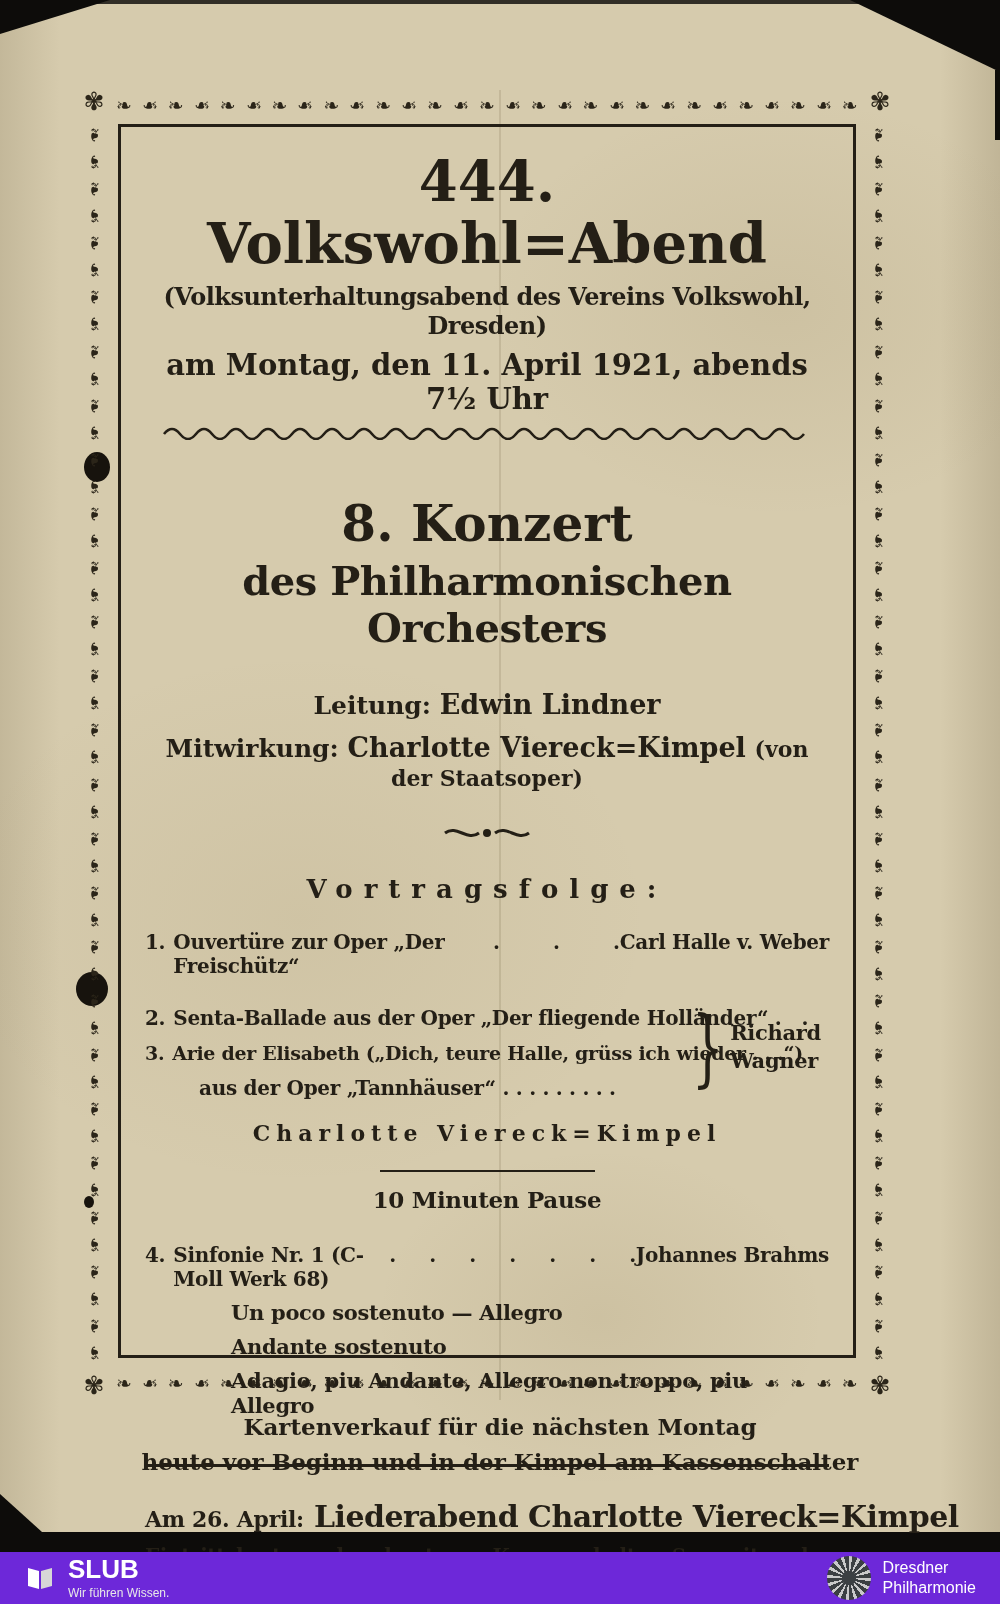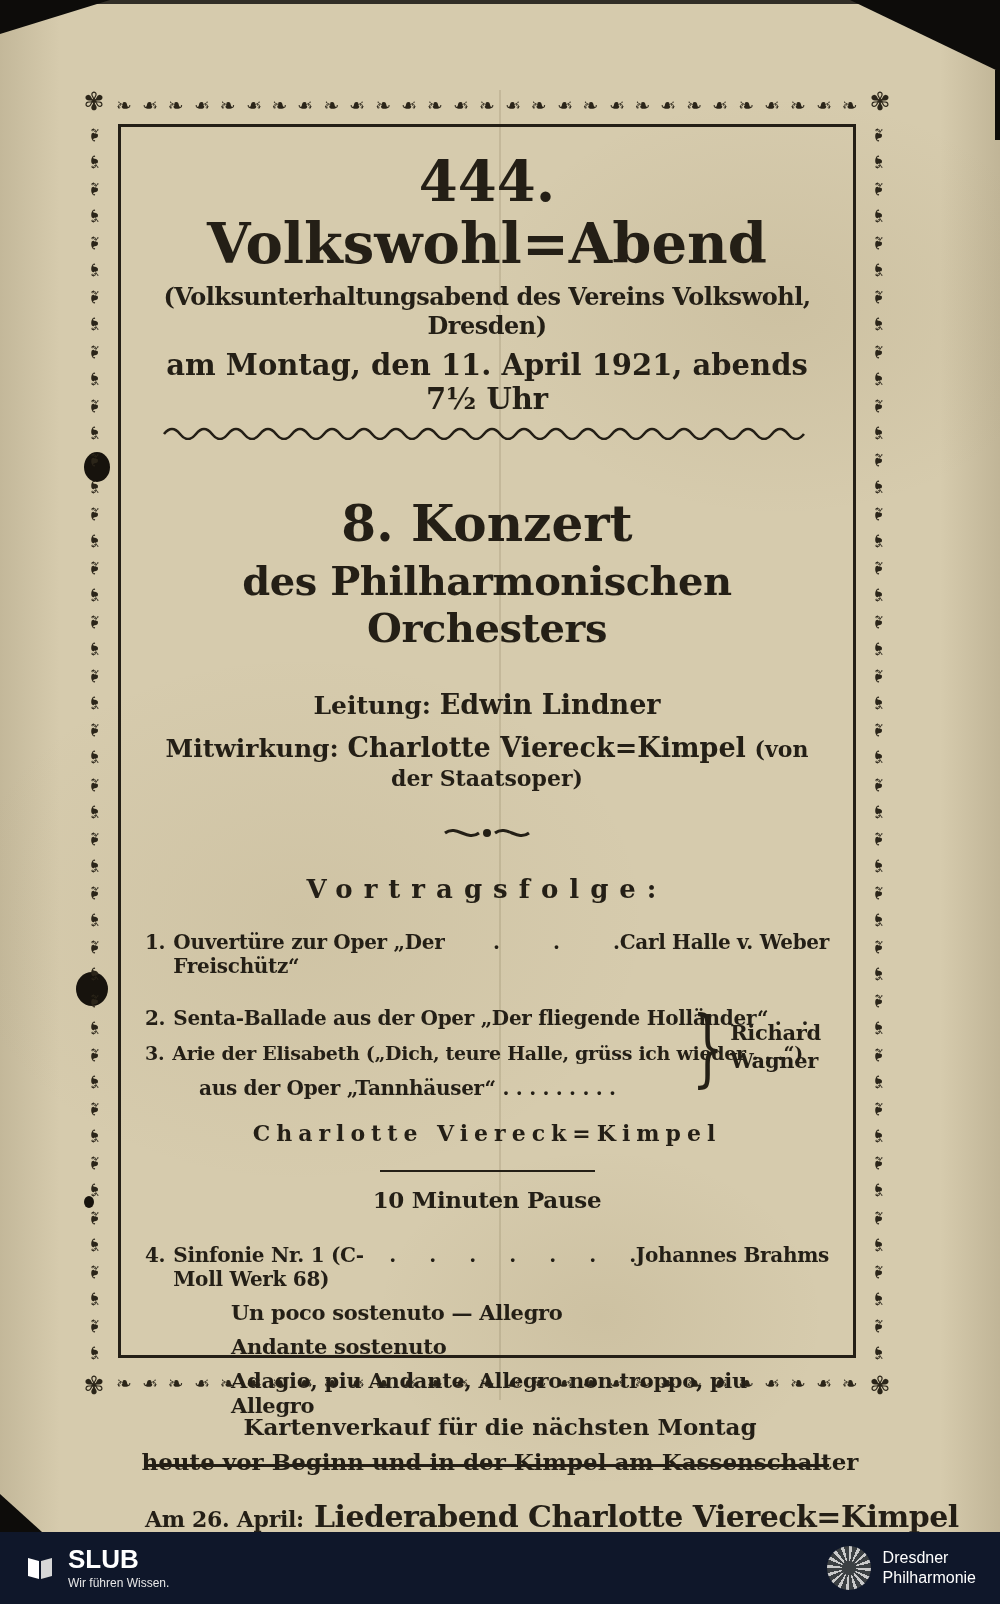--- a/index.html
+++ b/index.html
@@ -92,22 +92,22 @@
   .big-rule { height: 3px; background: #241f16; margin-top: 46px; }
   .ann1 { display: flex; align-items: baseline; margin-top: 32px; text-align: left; }
   .ann-prefix { font-size: 22px; font-weight: bold; margin-right: 10px; white-space: nowrap; }
   .ann-main { font-size: 30px; font-weight: bold; letter-spacing: -0.5px; white-space: nowrap; }
   .ann2 { text-align: left; font-size: 20px; font-weight: bold; margin-top: 10px; letter-spacing: -0.4px; }
 
   .karten { position: absolute; left: 0; right: 0; top: 1410px; text-align: center; font-weight: bold; font-size: 23px; color: #241f16; line-height: 1.5; }
 
   
   .bottombar {
-    position: absolute; left: 0; right: 0; bottom: 0; height: 72px;
-    background: #0f172a;
+    position: absolute; left: 0; right: 0; bottom: 0; height: 52px;
+    background: #6d28d9;
     display: flex; justify-content: space-between; align-items: center;
     padding: 0 24px;
     font-family: "Liberation Sans", sans-serif; color: #fff;
   }
   .brand { display: flex; align-items: center; gap: 12px; cursor: pointer; }
   .slub-text .slub-name { font-size: 26px; font-weight: bold; line-height: 1; }
   .slub-text .slub-tag { font-size: 12px; margin-top: 4px; color: #e8e8e8; }
   .phil-logo {
     width: 44px; height: 44px; border-radius: 50%;
     background:

